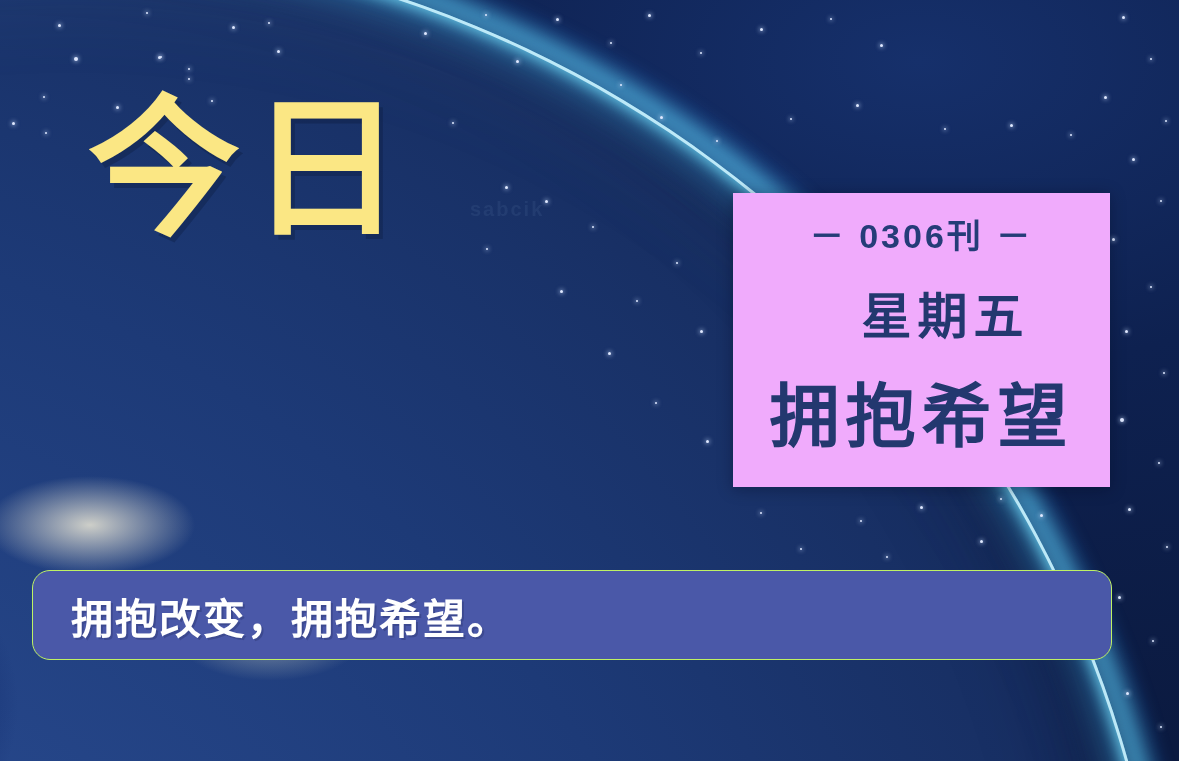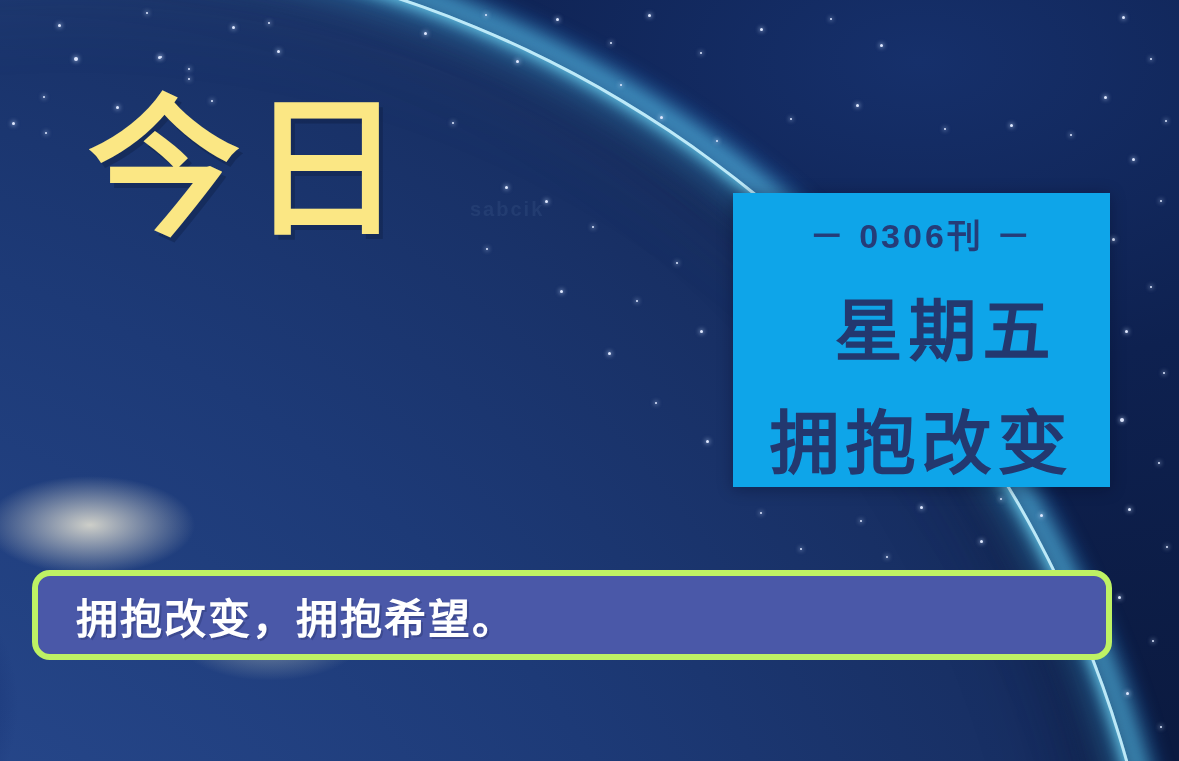--- a/index.html
+++ b/index.html
@@ -123,45 +123,45 @@
     font-size:33px; font-weight:700; white-space:nowrap;
     letter-spacing:.5px;
   }
   .tag-60{ color:#F8DF72; font-size:37px; text-shadow:2px 2px 0 rgba(10,22,54,.35); }
   .tag-dot{ color:#ffffff; margin:0 4px; }
   .tag-rest{ color:#ffffff; text-shadow:2px 2px 0 rgba(10,22,54,.30); }
 
   .info-card{
     position:absolute; left:733px; top:193px;
     width:377px; height:294px;
-    background:#0ea5e9;
+    background:#f0abfc;
     display:flex; flex-direction:column;
     align-items:center; justify-content:flex-start;
     padding-top:16px;
     box-shadow:0 2px 14px rgba(3,10,30,.35);
   }
   .issue{
     color:#253C78; font-size:34px; font-weight:700;
     letter-spacing:3px; white-space:nowrap;
   }
   .weekday{
-    color:#23386F; font-size:68px; font-weight:700;
+    color:#23386F; font-size:50px; font-weight:700;
     letter-spacing:6px; margin-top:18px; white-space:nowrap;margin-left:48px;
   }
   .lunar{
     color:#23386F; font-size:70px; font-weight:700;
     letter-spacing:6px; margin-top:12px; white-space:nowrap;
   }
 
   
   .banner{
     position:absolute; left:32px; top:570px;
     width:1080px; height:90px;
     background:#4A58A8;
-    border:6px solid #bef264;
+    border:1px solid #bef264;
     border-radius:18px;
     display:flex; align-items:center;
     padding-left:38px;
   }
   .banner-text{
     color:#ffffff; font-size:42px; font-weight:700;
     letter-spacing:2px; white-space:nowrap;
     text-shadow:2px 2px 0 rgba(14,24,60,.22);
   }
 </style>
@@ -256,20 +256,20 @@
 
   <div class="title-block">
     <div class="title-line title-jinri">今日</div>
   </div>
 
 
 
   <div class="info-card">
     <div class="issue">－ 0306刊 －</div>
     <div class="weekday">星期五</div>
-    <div class="lunar">拥抱改变</div>
+    <div class="lunar">拥抱希望</div>
   </div>
 
   <div class="banner">
     <span class="banner-text">拥抱改变，拥抱希望。</span>
   </div>
 
 </div>
 
 </body></html>

